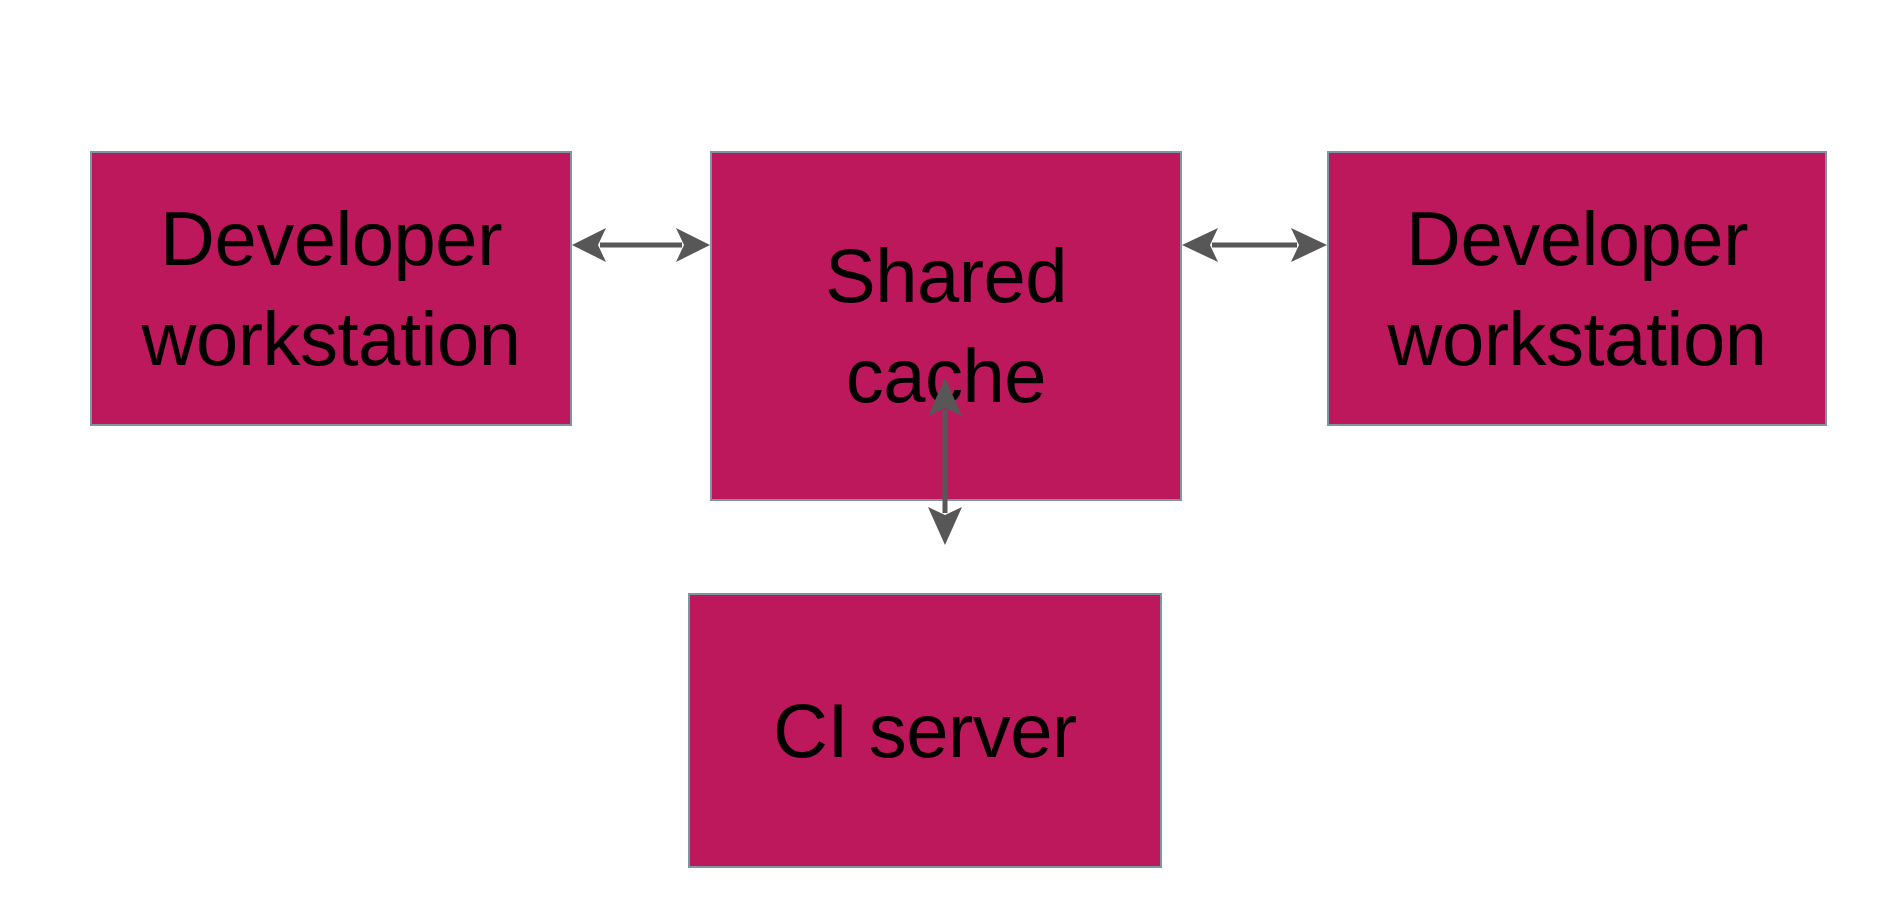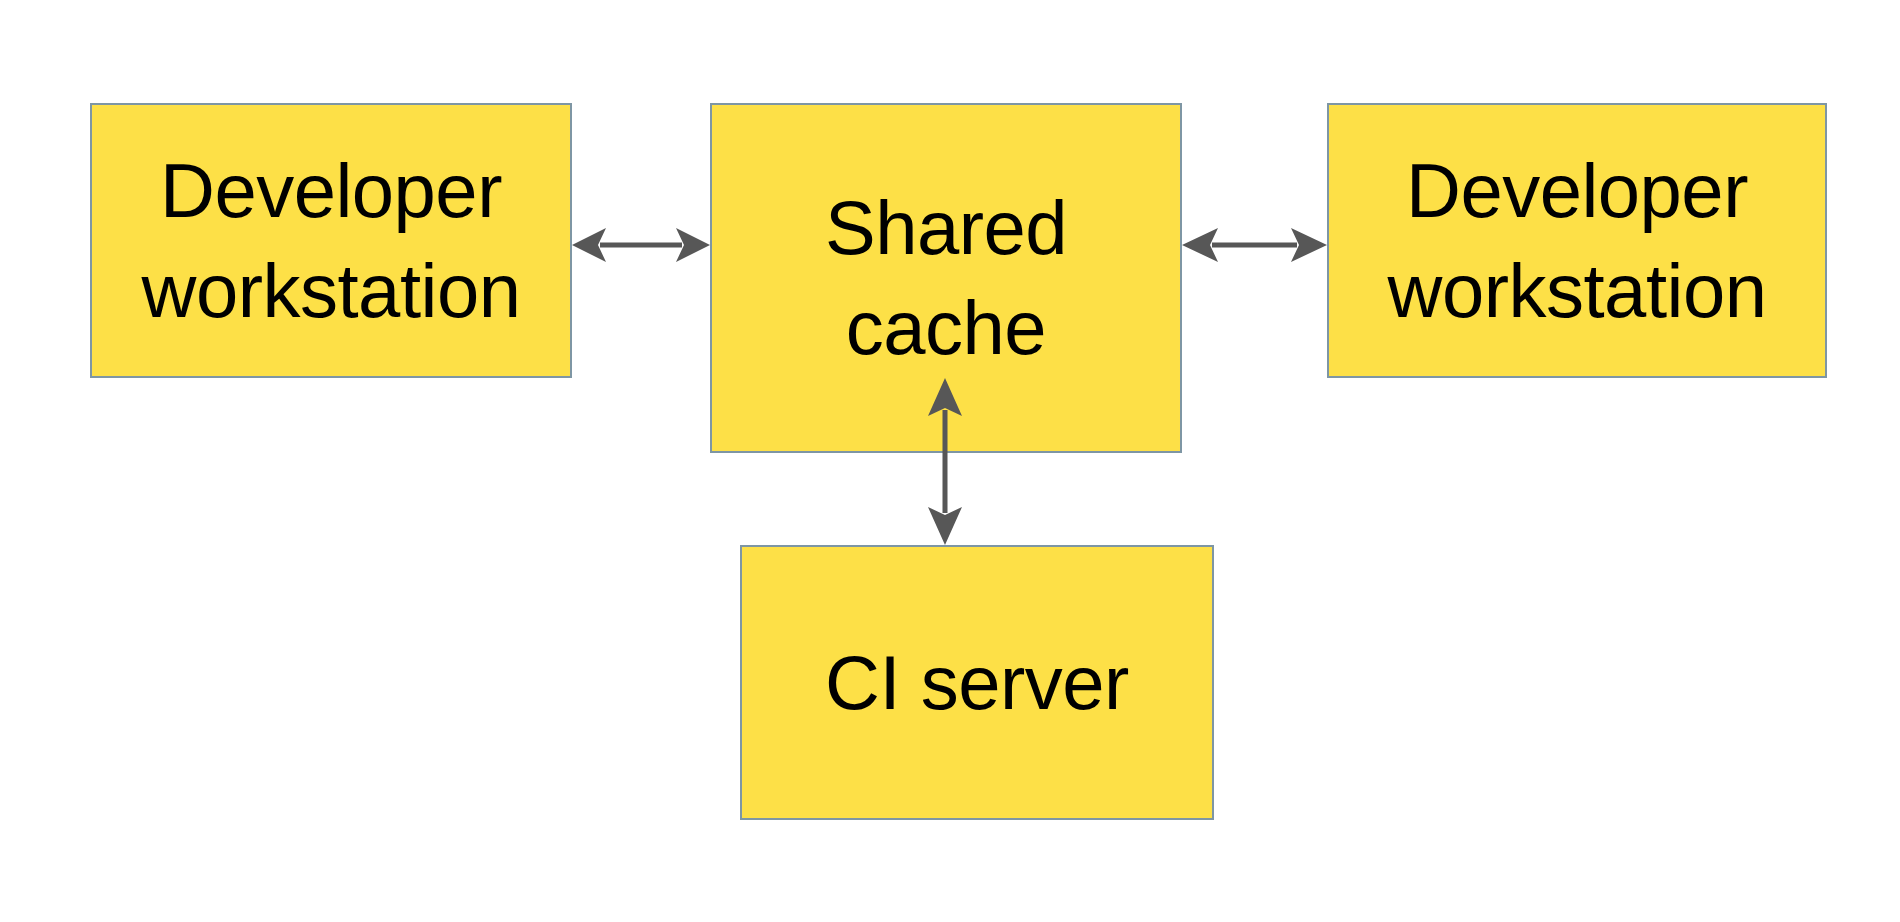--- a/index.html
+++ b/index.html
@@ -13,40 +13,41 @@
   #canvas {
     position: relative;
     width: 1900px;
     height: 922px;
     background: #ffffff;
     overflow: hidden;
   }
   .node {
     position: absolute;
     box-sizing: border-box;
-    background: #fde047;
+    background: #be185d;
     border: 2px solid #7e96a4;
     display: flex;
     align-items: center;
     justify-content: center;
     text-align: center;
+    margin-top: 48px;
   }
   .node-label {
     font-size: 76px;
     line-height: 100px;
     color: #000000;
     letter-spacing: -0.5px;
     white-space: pre-line;
     font-weight: 400;
   }
   
   #node-dev-left   { left: 90px;   top: 103px; width: 482px; height: 275px; }
   #node-shared     { left: 710px;  top: 103px; width: 472px; height: 350px; }
   #node-dev-right  { left: 1327px; top: 103px; width: 500px; height: 275px; }
-  #node-ci         { left: 740px;  top: 545px; width: 474px; height: 275px; }
+  #node-ci         { left: 688px;  top: 545px; width: 474px; height: 275px; }
 
   .connector {
     position: absolute;
     overflow: visible;
   }
   #conn-left   { left: 566px;  top: 220px; width: 150px; height: 50px; }
   #conn-right  { left: 1176px; top: 220px; width: 157px; height: 50px; }
   #conn-bottom { left: 920px;  top: 372px; width: 50px;  height: 179px; }
 </style>
 </head>

